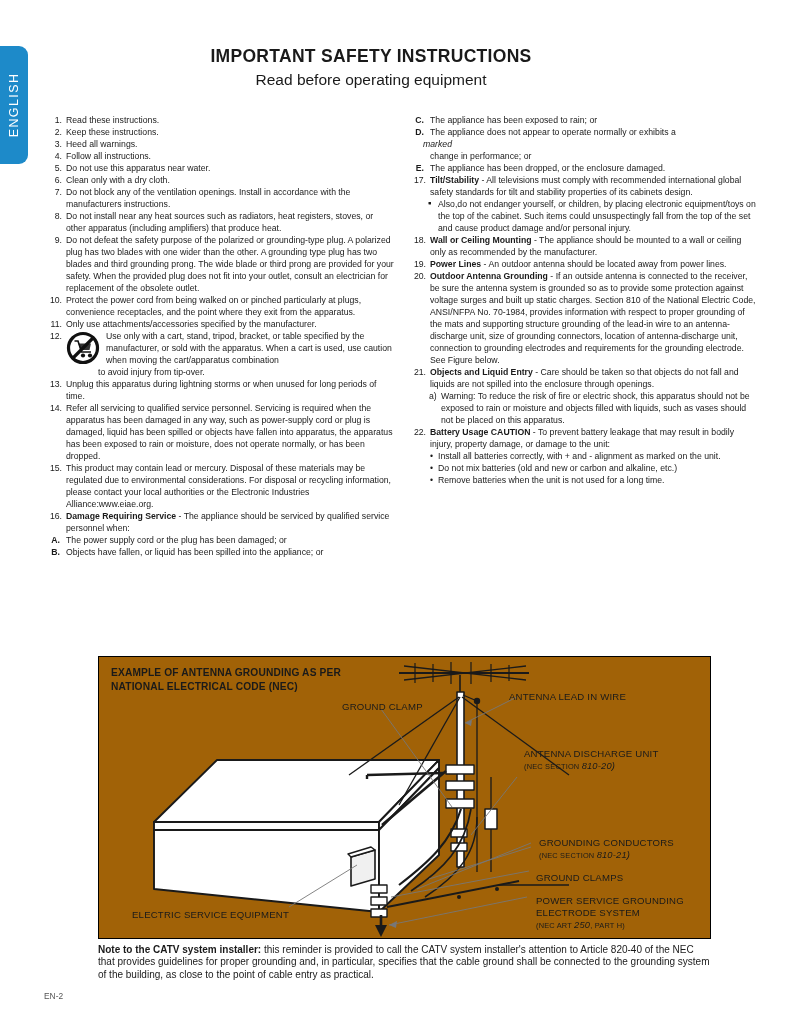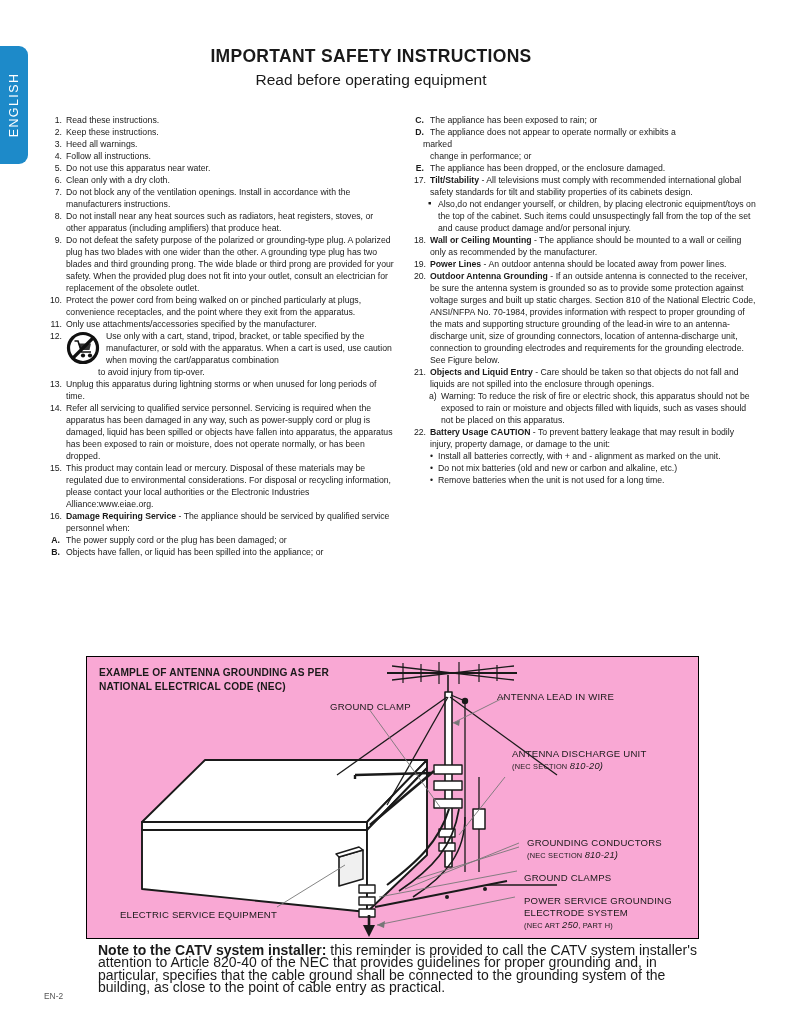--- a/index.html
+++ b/index.html
@@ -109,44 +109,44 @@
     padding-left: 30px;
   }
   .sub2 .dot { position: absolute; left: 22px; top: 0; }
   .suba {
     position: relative;
     padding-left: 33px;
   }
   .suba .alab { position: absolute; left: 21px; top: 0; }
 
   .plain-indent { padding-left: 22px; }
-  .nohang { padding-left: 15px; }
+  .nohang { padding-left: 15px; font-style: italic; }
 
   
   .cart-row { position: relative; padding-left: 22px; min-height: 40px; }
   .cart-row .num { position: absolute; left: 0; top: 0; width: 18px; text-align: right; }
   .cart-icon {
     position: absolute;
     left: 22px;
     top: 1px;
     width: 34px;
     height: 34px;
   }
   .cart-row .ctext { display: block; padding-left: 40px; }
   .cart-row .ctail { display: block; padding-left: 0px; margin-left: 32px; }
 
   
   .figure {
     position: absolute;
-    left: 86px;
+    left: 98px;
     top: 656px;
     width: 613px;
     height: 283px;
     border: 1.2px solid #000;
-    background: #f9a8d4;
+    background: #a16207;
   }
   .fig-title {
     position: absolute;
     left: 12px;
     top: 9px;
     font-size: 10.2px;
     font-weight: bold;
     line-height: 13.5px;
     letter-spacing: 0.15px;
   }
@@ -164,21 +164,21 @@
     letter-spacing: 0.2px;
   }
   .flabel .necnum { font-size: 9.3px; font-style: italic; }
 
   
   .note {
     position: absolute;
     left: 98px;
     top: 944px;
     width: 614px;
-    font-size: 14px;
+    font-size: 10px;
     line-height: 12.4px;
   }
   .note b { font-weight: bold; }
 
   .footer {
     position: absolute;
     left: 44px;
     top: 991px;
     font-size: 8.4px;
     color: #555;

